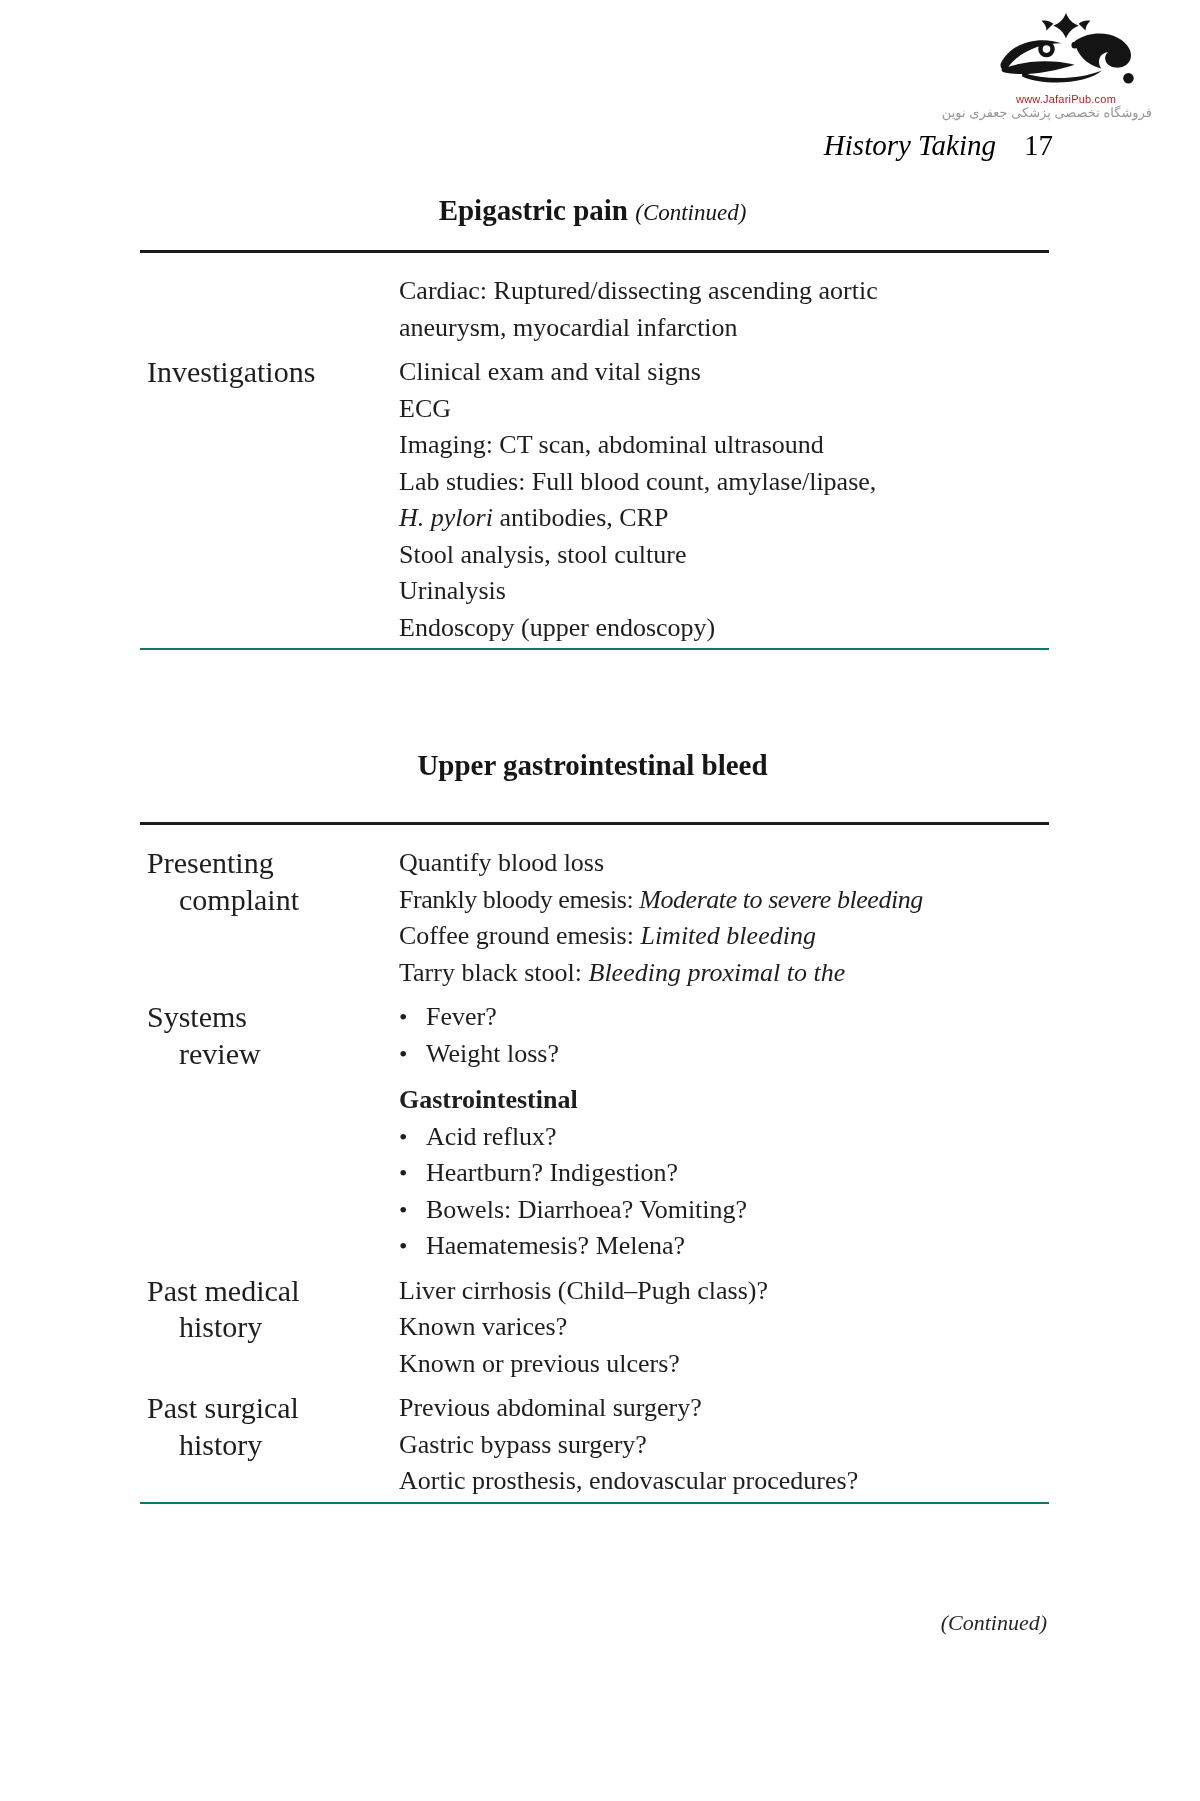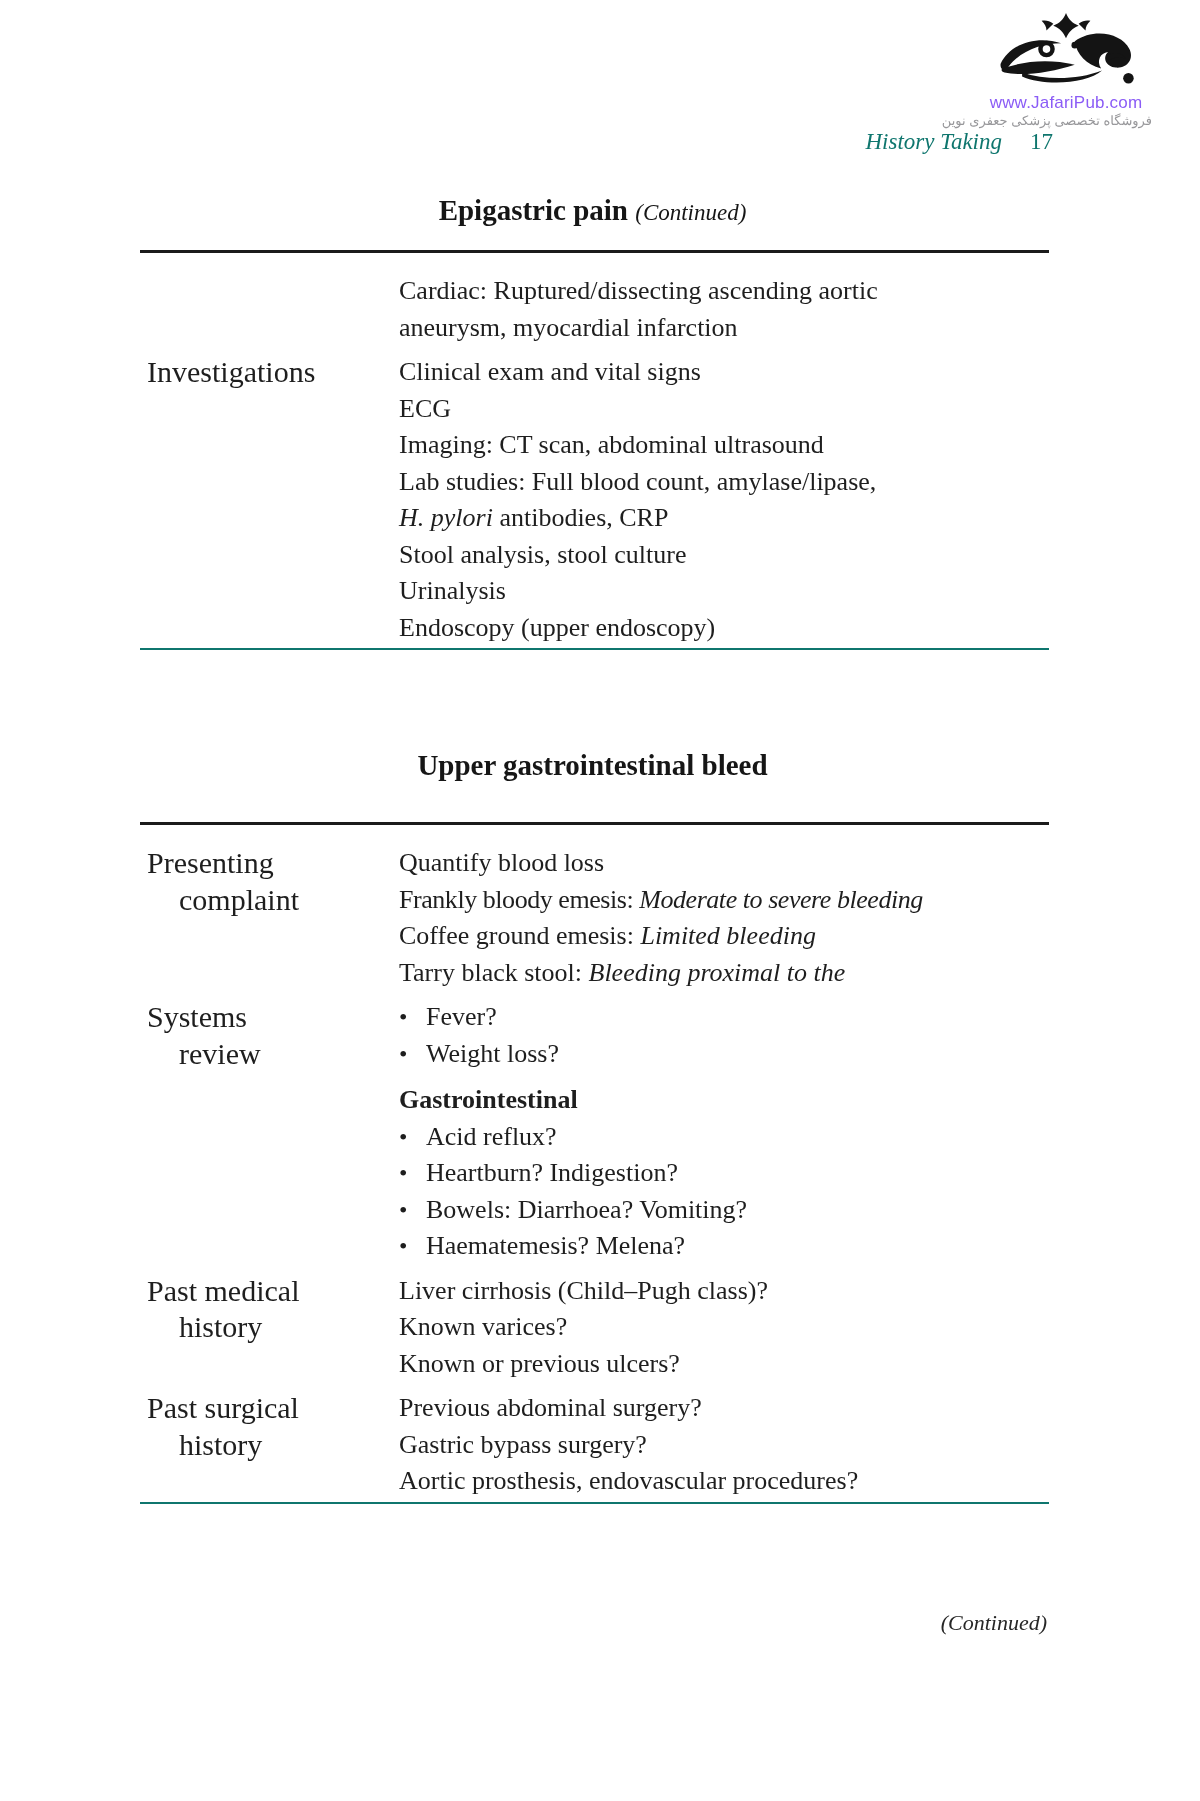--- a/index.html
+++ b/index.html
@@ -10,31 +10,31 @@
     font-family:"Liberation Serif", serif;
     color:#1e1e1e;
     overflow:hidden;
   }
 
   
   .brand { position:absolute; top:12px; left:980px; width:172px; text-align:center; }
   .brand svg { display:block; margin:0 auto; }
   .brand-url {
     font-family:"Liberation Sans", sans-serif;
-    font-size:17px; color:#8b5cf6; margin-top:1px; letter-spacing:0.2px;
+    font-size:11px; color:#b91c1c; margin-top:1px; letter-spacing:0.2px;
   }
   .brand-fa {
     font-family:"Liberation Sans", sans-serif;
     font-size:13px; color:#97979a; direction:rtl; white-space:nowrap;
   }
 
   
   .running-head {
     position:absolute; top:129px; left:0; width:1053px;
-    text-align:right; font-size:23px; color:#0f766e;
+    text-align:right; font-size:29px; color:#000000;
   }
   .rh-title { font-style:italic; }
   .rh-page { display:inline-block; margin-left:28px; font-style:normal; }
 
   
   .tbl-title {
     position:absolute; left:138px; width:909px;
     text-align:center; font-size:29px; font-weight:bold; color:#161616;
     white-space:nowrap;
   }

